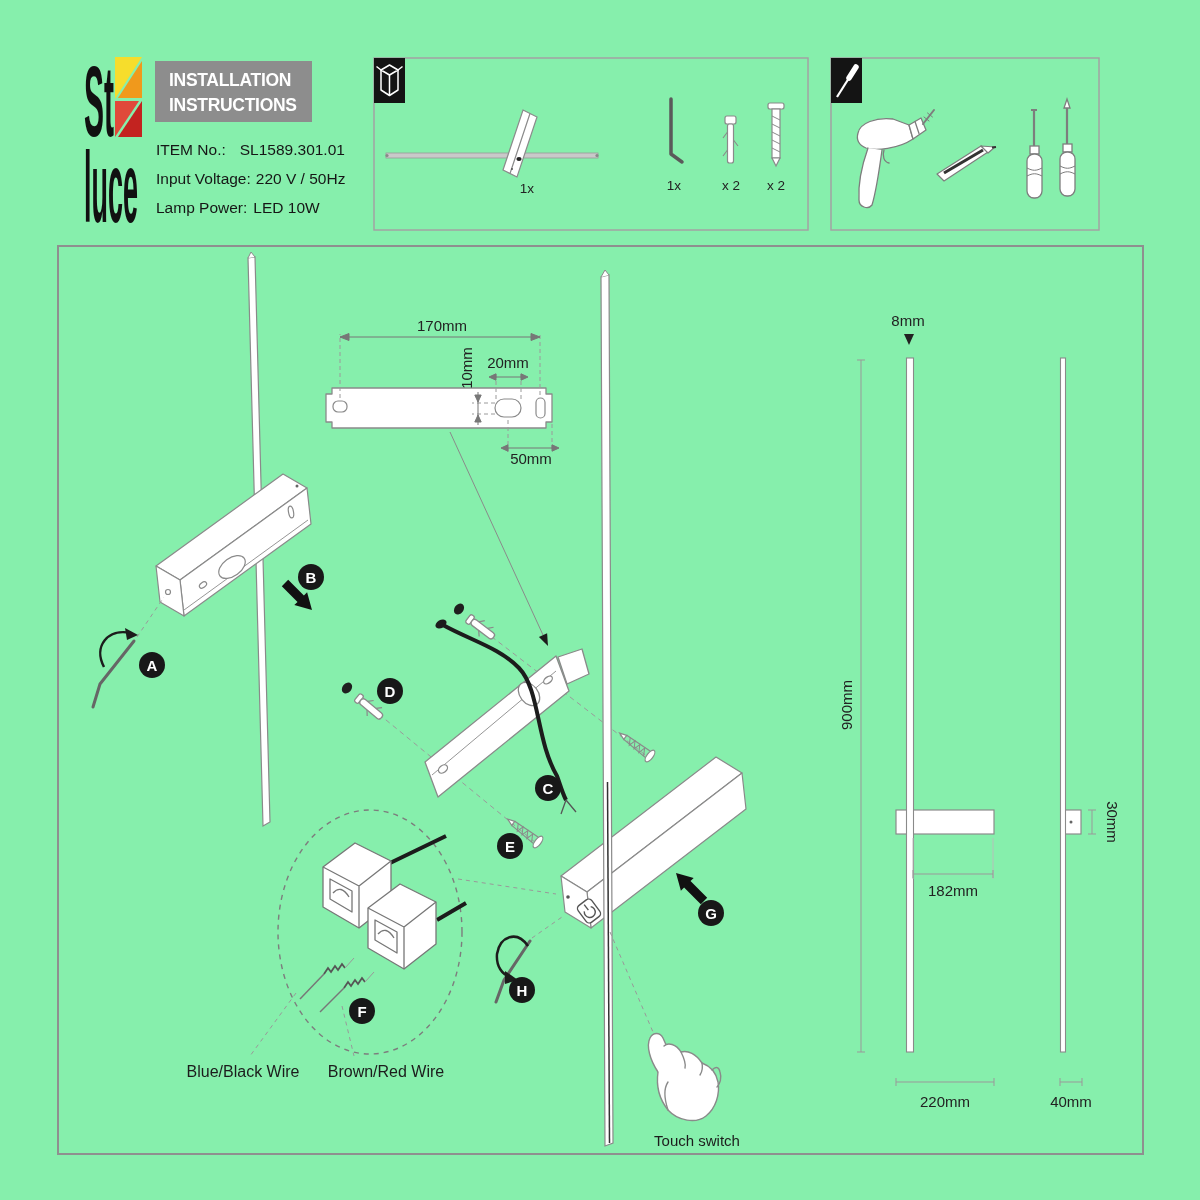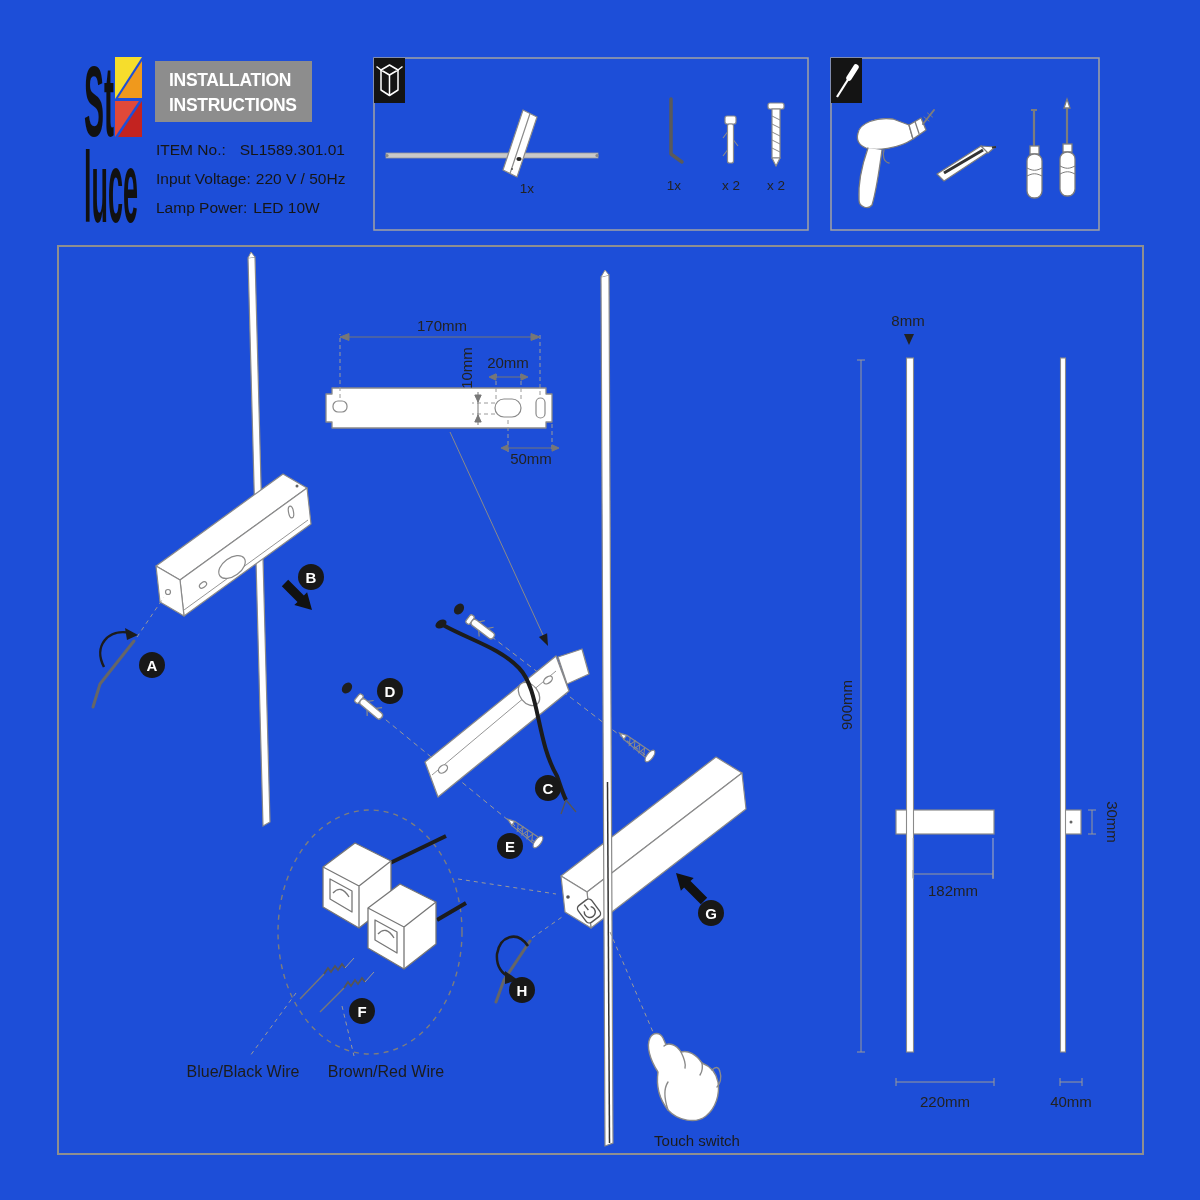--- a/index.html
+++ b/index.html
@@ -1,16 +1,16 @@
 <!DOCTYPE html>
 <html><head>
 <meta charset="utf-8">
 <style>
   html,body{margin:0;padding:0;background:#ffffff;}
-  .page{position:relative;width:1200px;height:1200px;background:#1d4ed8;overflow:hidden;
+  .page{position:relative;width:1200px;height:1200px;background:#86efac;overflow:hidden;
         font-family:"Liberation Sans", sans-serif;}
   svg{position:absolute;left:0;top:0;}
   text{font-family:"Liberation Sans", sans-serif;}
   .dim{font-size:15px;fill:#222;}
   .qty{font-size:13.5px;fill:#222;}
   .badge-letter{font-size:15px;font-weight:bold;fill:#ffffff;}
   .wire-label{font-size:16px;fill:#1c1c1c;}
   .touch-label{font-size:15px;fill:#1c1c1c;}
   .hdr-title{font-size:17.5px;font-weight:bold;fill:#ffffff;letter-spacing:-0.3px;}
   .item-label,.item-value{font-size:15.5px;fill:#161616;}

